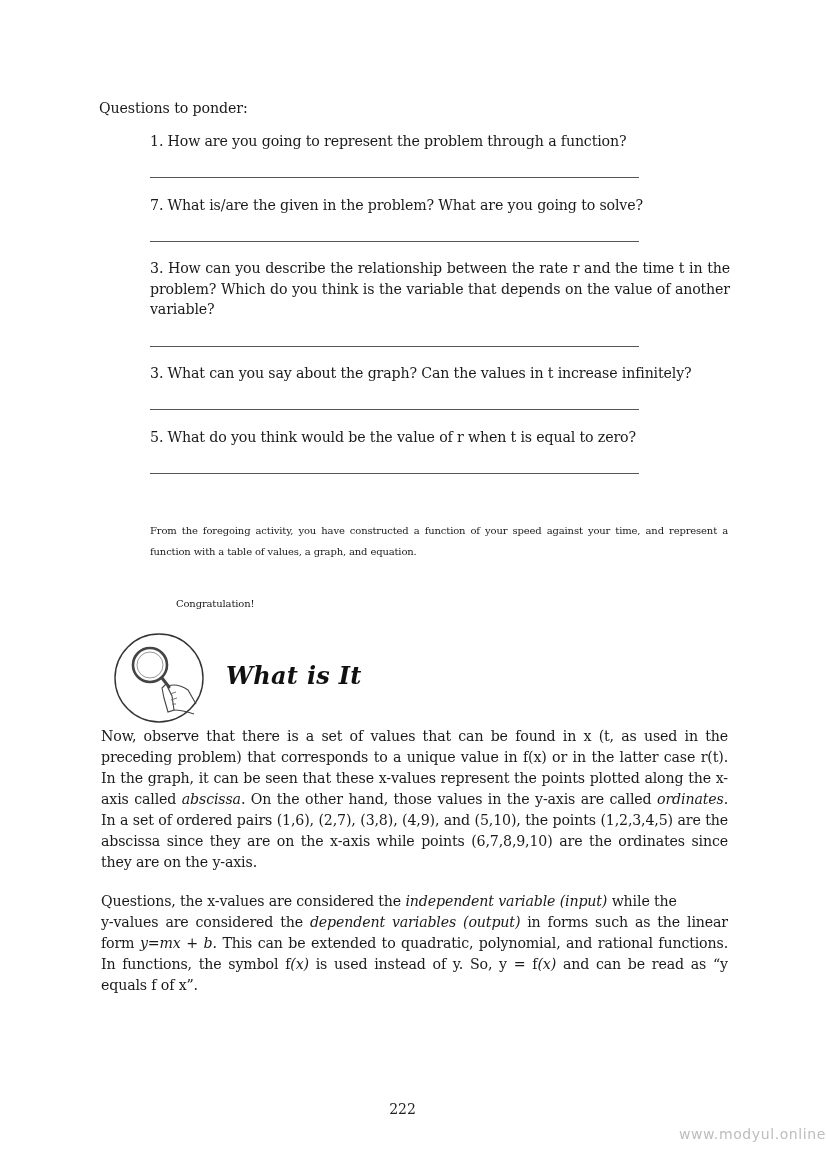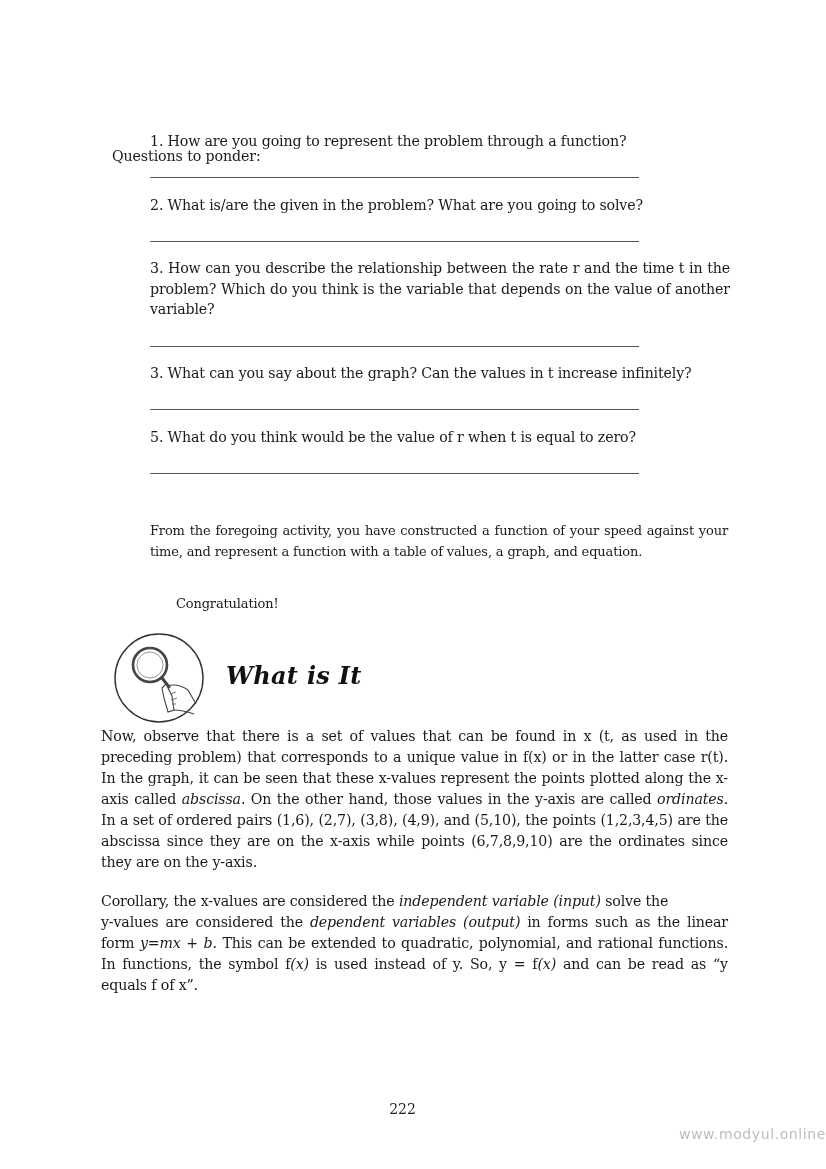--- a/index.html
+++ b/index.html
@@ -10,45 +10,44 @@
   body {
     width: 826px;
     height: 1169px;
     position: relative;
     overflow: hidden;
     font-family: "DejaVu Serif", "Liberation Serif", serif;
     color: #1a1a1a;
   }
   .abs { position: absolute; }
   .heading-q {
-    left: 112px;
+    left: 99px;
     top: 100px;
     font-size: 14.2px;
     letter-spacing: -0.1px;
-    margin-top: 48px;
   }
   .q {
     left: 150px;
     width: 580px;
     font-size: 14.2px;
     line-height: 20.7px;
     letter-spacing: -0.15px;
     text-align: justify;
   }
   .answer-line {
     position: absolute;
     left: 150px;
     width: 489px;
     height: 0;
     border-top: 1.4px solid #555555;
   }
   .para {
     left: 150px;
     width: 578px;
-    font-size: 13px;
+    font-size: 10px;
     line-height: 20.7px;
     letter-spacing: -0.15px;
     text-align: justify;
     margin: 0;
   }
   .body-para {
     left: 101px;
     width: 627px;
     font-size: 14.2px;
     line-height: 21px;
@@ -95,21 +94,21 @@
 </head>
 <body>
 
 <div>
 
   <div class="abs heading-q">Questions to ponder:</div>
 
   <div class="abs q" style="top:131px;">1. How are you going to represent the problem through a function?</div>
   <div class="answer-line" style="top:177px;"></div>
 
-  <div class="abs q" style="top:195px;">2. What is/are the given in the problem? What are you going to solve?</div>
+  <div class="abs q" style="top:195px;">7. What is/are the given in the problem? What are you going to solve?</div>
   <div class="answer-line" style="top:241px;"></div>
 
   <div class="abs q" style="top:258px;">3. How can you describe the relationship between the rate r and the time t in the problem? Which do you think is the variable that depends on the value of another variable?</div>
   <div class="answer-line" style="top:346px;"></div>
 
   <div class="abs q" style="top:363px;">3. What can you say about the graph? Can the values in t increase infinitely?</div>
   <div class="answer-line" style="top:409px;"></div>
 
   <div class="abs q" style="top:427px;">5. What do you think would be the value of r when t is equal to zero?</div>
   <div class="answer-line" style="top:473px;"></div>
@@ -126,20 +125,20 @@
       <path d="M54 52 L60 64 L62 78 L56 80 L52 66 L50 56 Z" fill="#fff" stroke="#444" stroke-width="1.1"></path>
       <path d="M56 54 C62 52, 70 54, 76 58 L84 72" fill="none" stroke="#444" stroke-width="1.1"></path>
       <path d="M62 78 C68 78, 76 80, 82 82" fill="none" stroke="#444" stroke-width="1.1"></path>
       <path d="M58 62 L64 60 M59 68 L65 66 M60 72 L64 72" stroke="#666" stroke-width="0.9"></path>
     </svg>
   </div>
   <div class="abs section-title">What is It</div>
 
   <p class="abs body-para" style="top:726px;"><span>Now, observe that there is a set of values that can be found in x (t, as used in the preceding problem) that corresponds to a unique value in f(x) or in the latter case r(t). In the graph, it can be seen that these x-values represent the points plotted along the x-axis called </span><i>abscissa</i><span>. On the other hand, those values in the y-axis are called </span><i>ordinates</i><span>. In a set of ordered pairs (1,6), (2,7), (3,8), (4,9), and (5,10), the points (1,2,3,4,5) are the abscissa since they are on the x-axis while points (6,7,8,9,10) are the ordinates since they are on the y-axis.</span></p>
 
-  <p class="abs body-para" style="top:891px; text-align:left;"><span>Corollary, the x-values are considered the </span><i>independent variable (input)</i><span> solve the</span></p>
+  <p class="abs body-para" style="top:891px; text-align:left;"><span>Questions, the x-values are considered the </span><i>independent variable (input)</i><span> while the</span></p>
 
   <p class="abs body-para" style="top:911.7px;"><span> y-values are considered the </span><i>dependent variables (output)</i><span> in forms such as the linear form </span><i>y=mx + b.</i><span> This can be extended to quadratic, polynomial, and rational functions. In functions, the symbol f</span><i>(x)</i><span> is used instead of y. So, y = f</span><i>(x)</i><span> and can be read as “y equals f of x”.</span></p>
 
   <div class="abs page-number">222</div>
   <div class="abs watermark">www.modyul.online</div>
 
 </div>
 
 </body></html>

